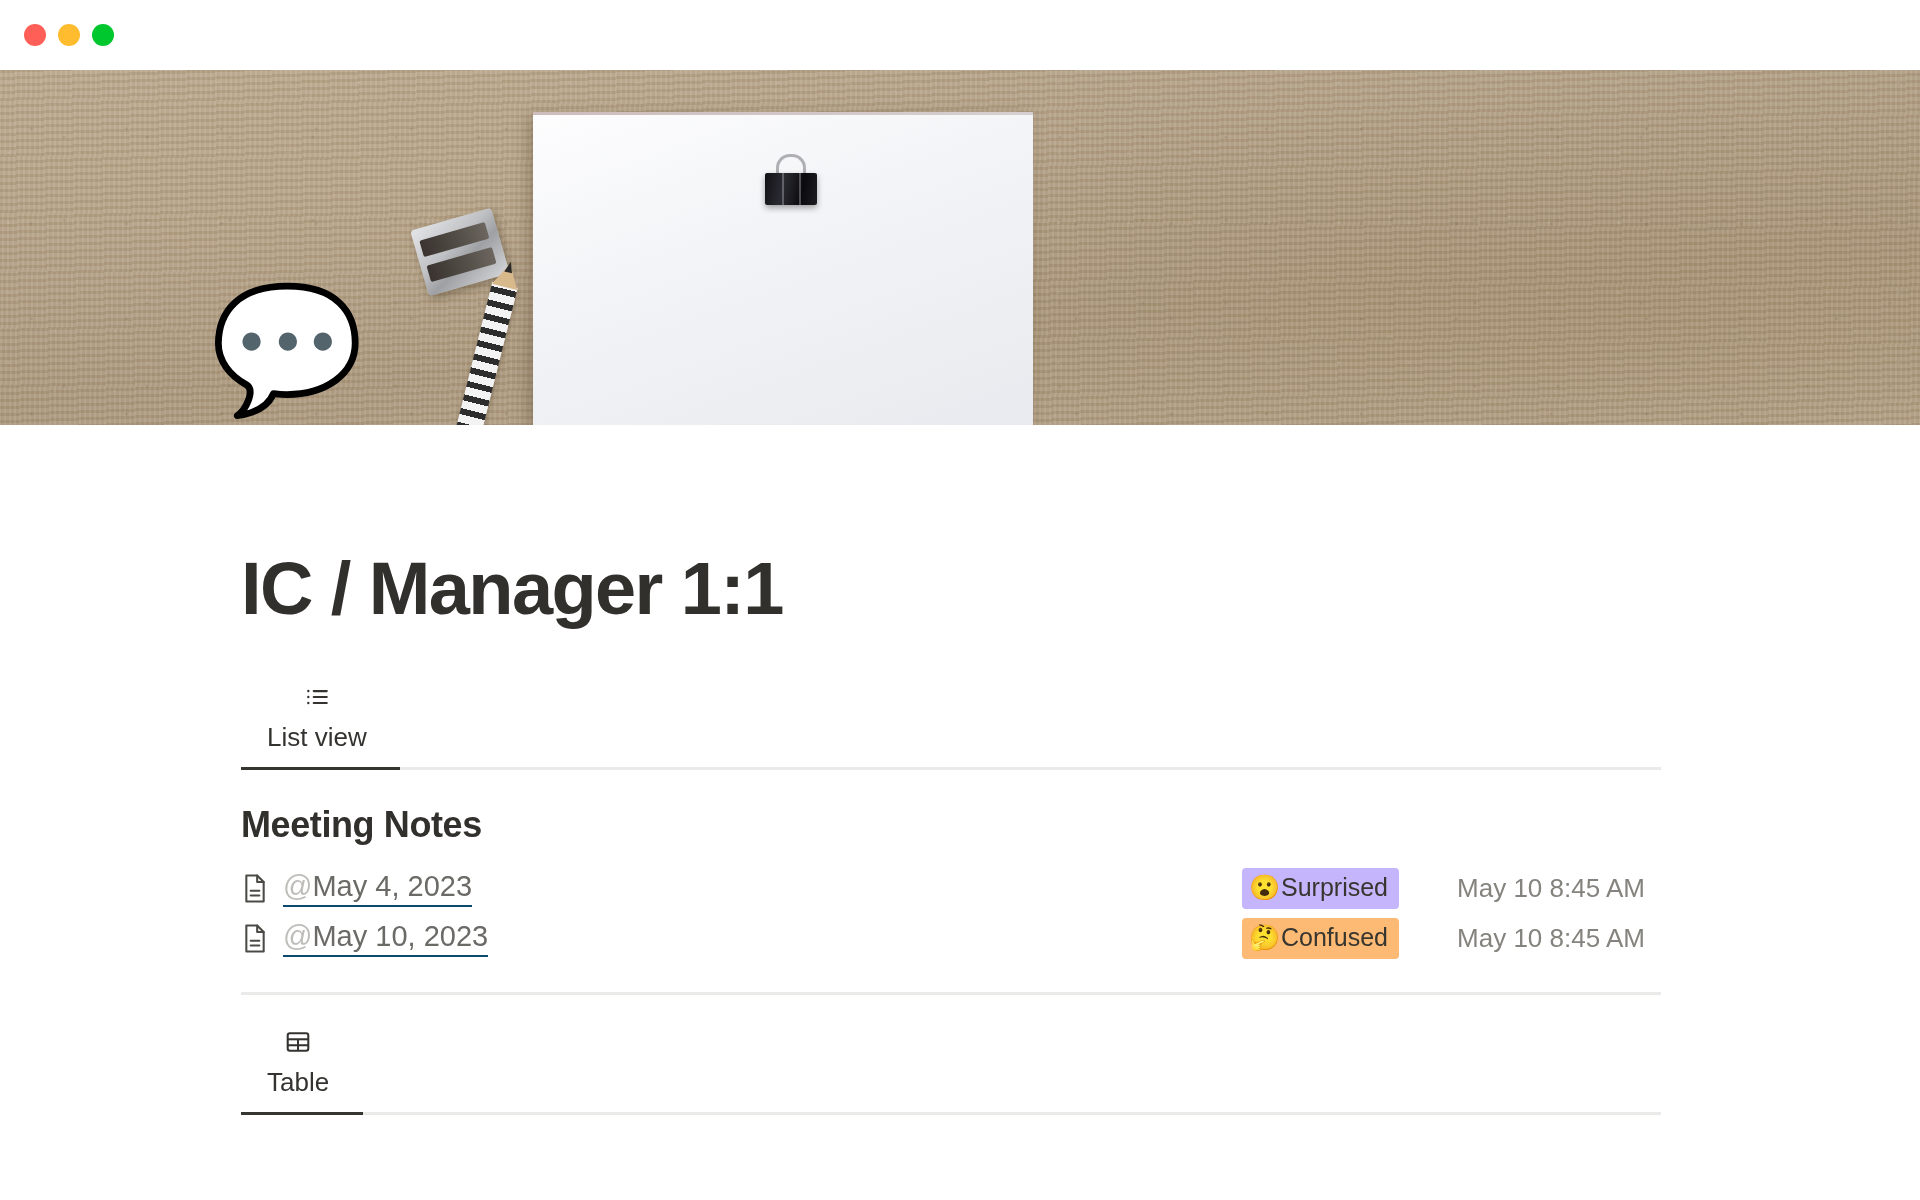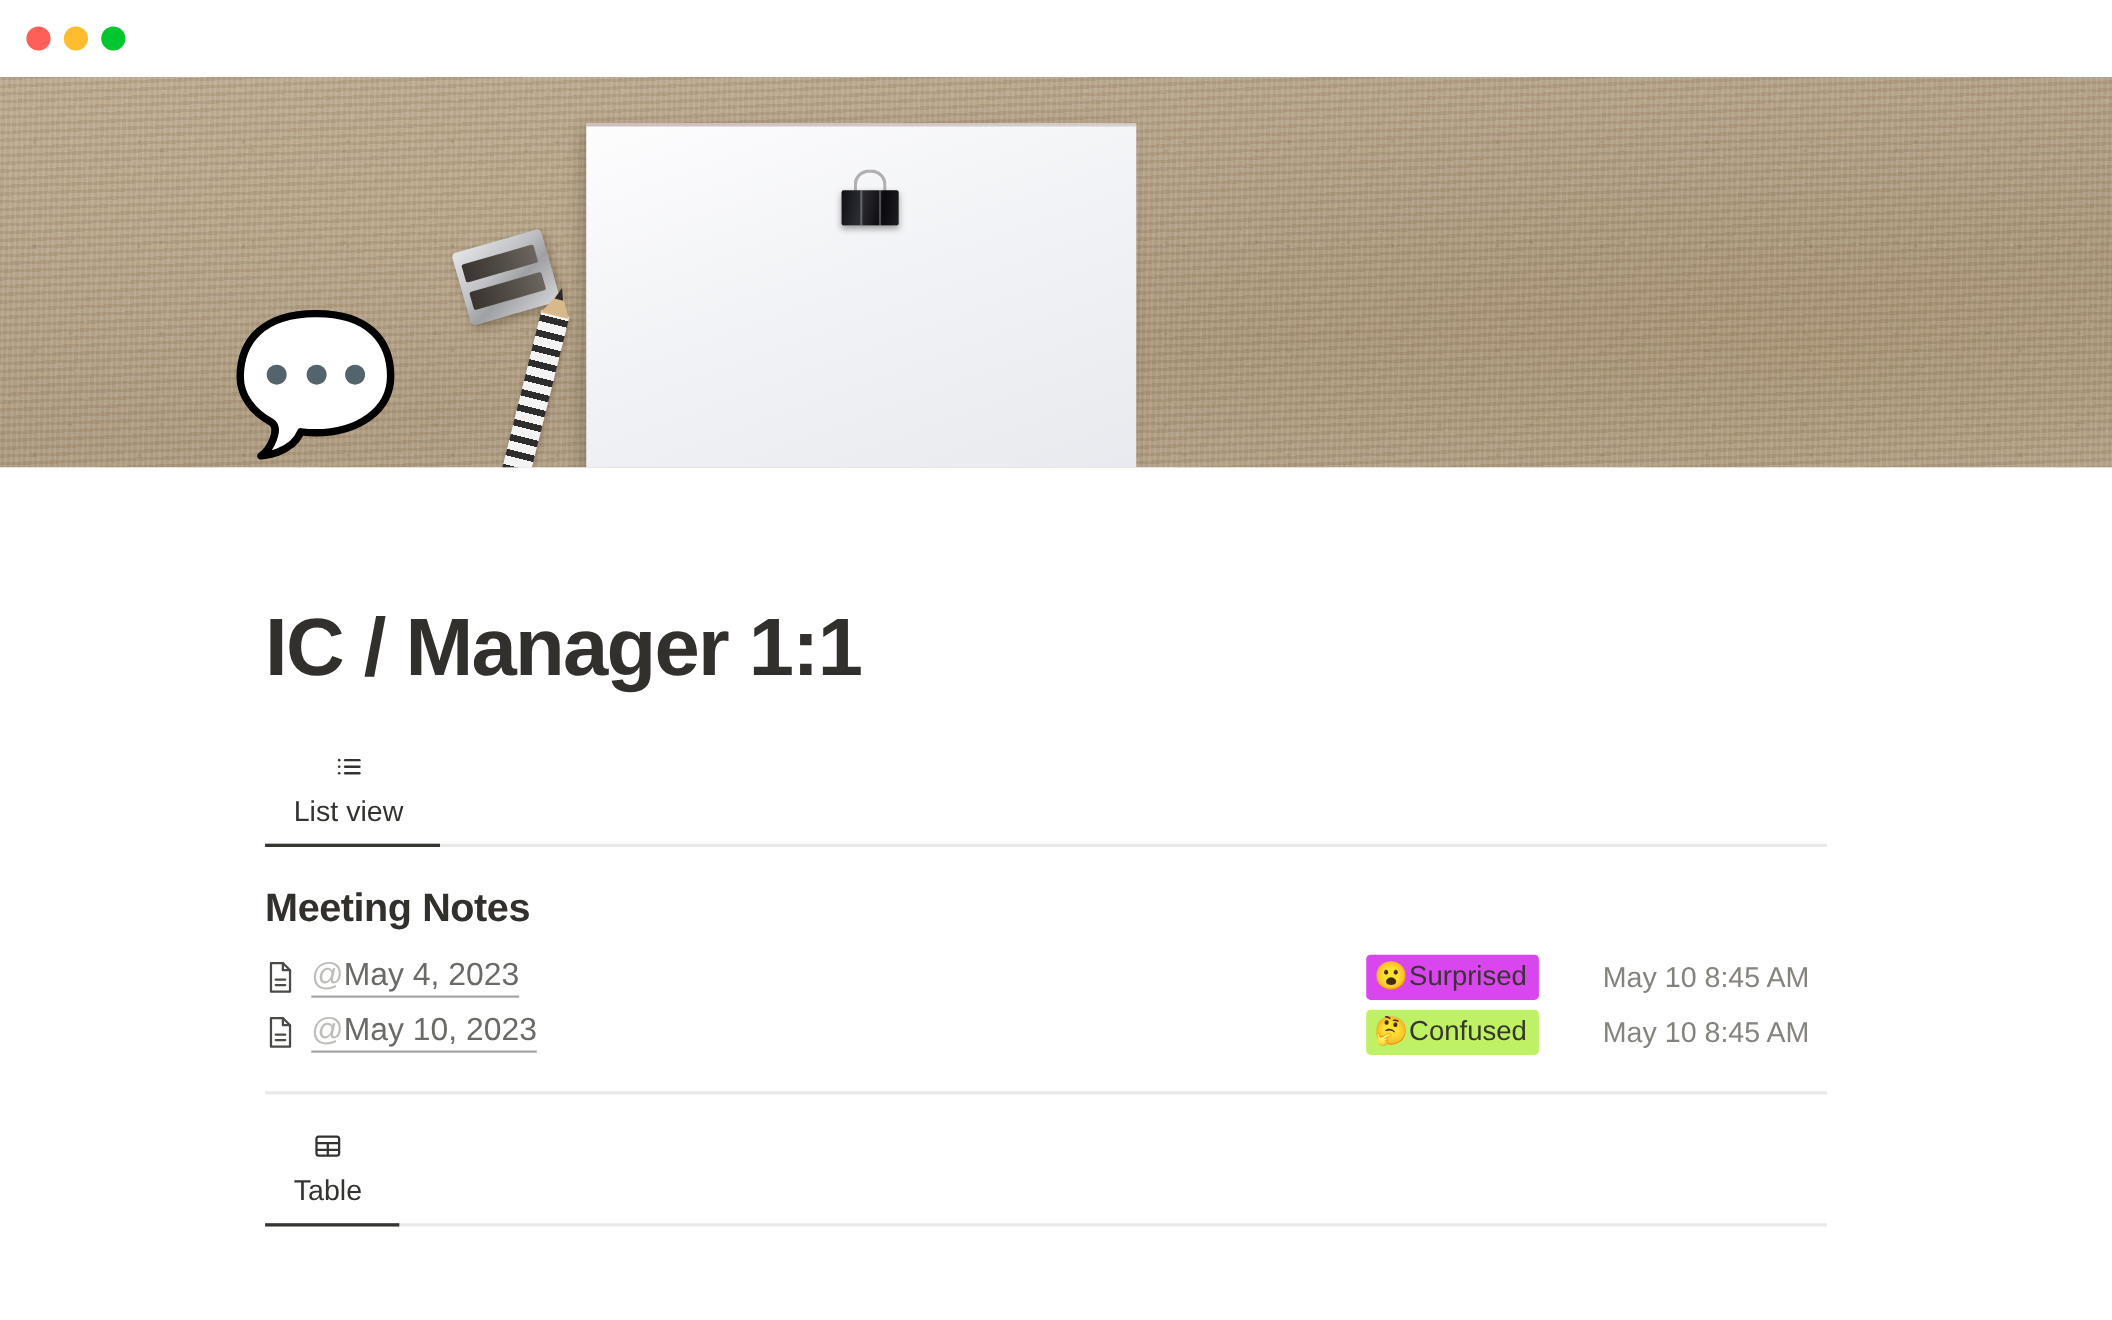--- a/index.html
+++ b/index.html
@@ -277,38 +277,38 @@
     width: 28px; height: 32px;
     flex: none;
     margin-right: 14px;
     display: inline-flex;
     align-items: center;
     justify-content: center;
   }
   .row-link {
     font-size: 29px;
     color: #6B6A66;
-    border-bottom: 2px solid #a3a3a3;
+    border-bottom: 2px solid #0c4a6e;
     padding-bottom: 2px;
     white-space: nowrap;
   }
   .row-link .at { color: #BEBDB9; }
 
   .row-spacer { flex: 1; }
 
   .badge {
     font-size: 25px;
     padding: 4px 11px 6px 8px;
     border-radius: 4px;
     white-space: nowrap;
     color: #37352F;
     line-height: 1.25;
   }
-  .badge-surprised { background: #d946ef; }
-  .badge-confused  { background: #bef264; }
+  .badge-surprised { background: #c4b5fd; }
+  .badge-confused  { background: #fdba74; }
 
   .row-time {
     width: 262px;
     text-align: center;
     padding-left: 42px;
     font-size: 26px;
     color: #85837D;
     white-space: nowrap;
   }
 

